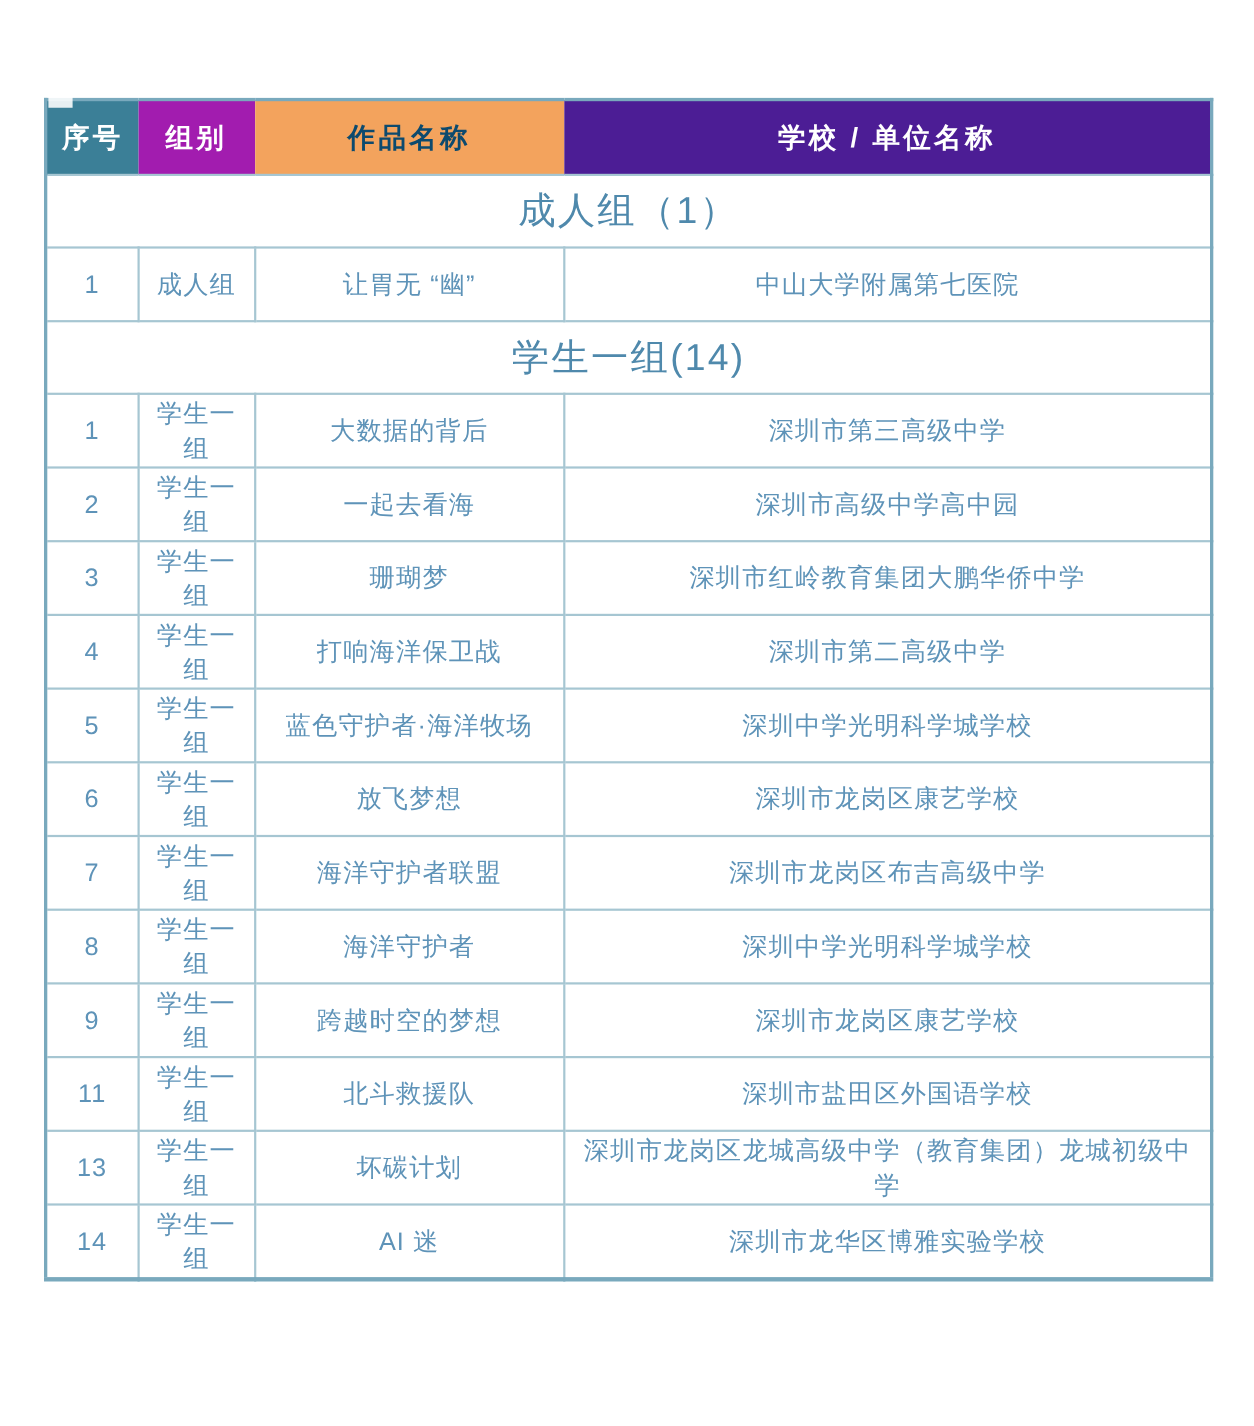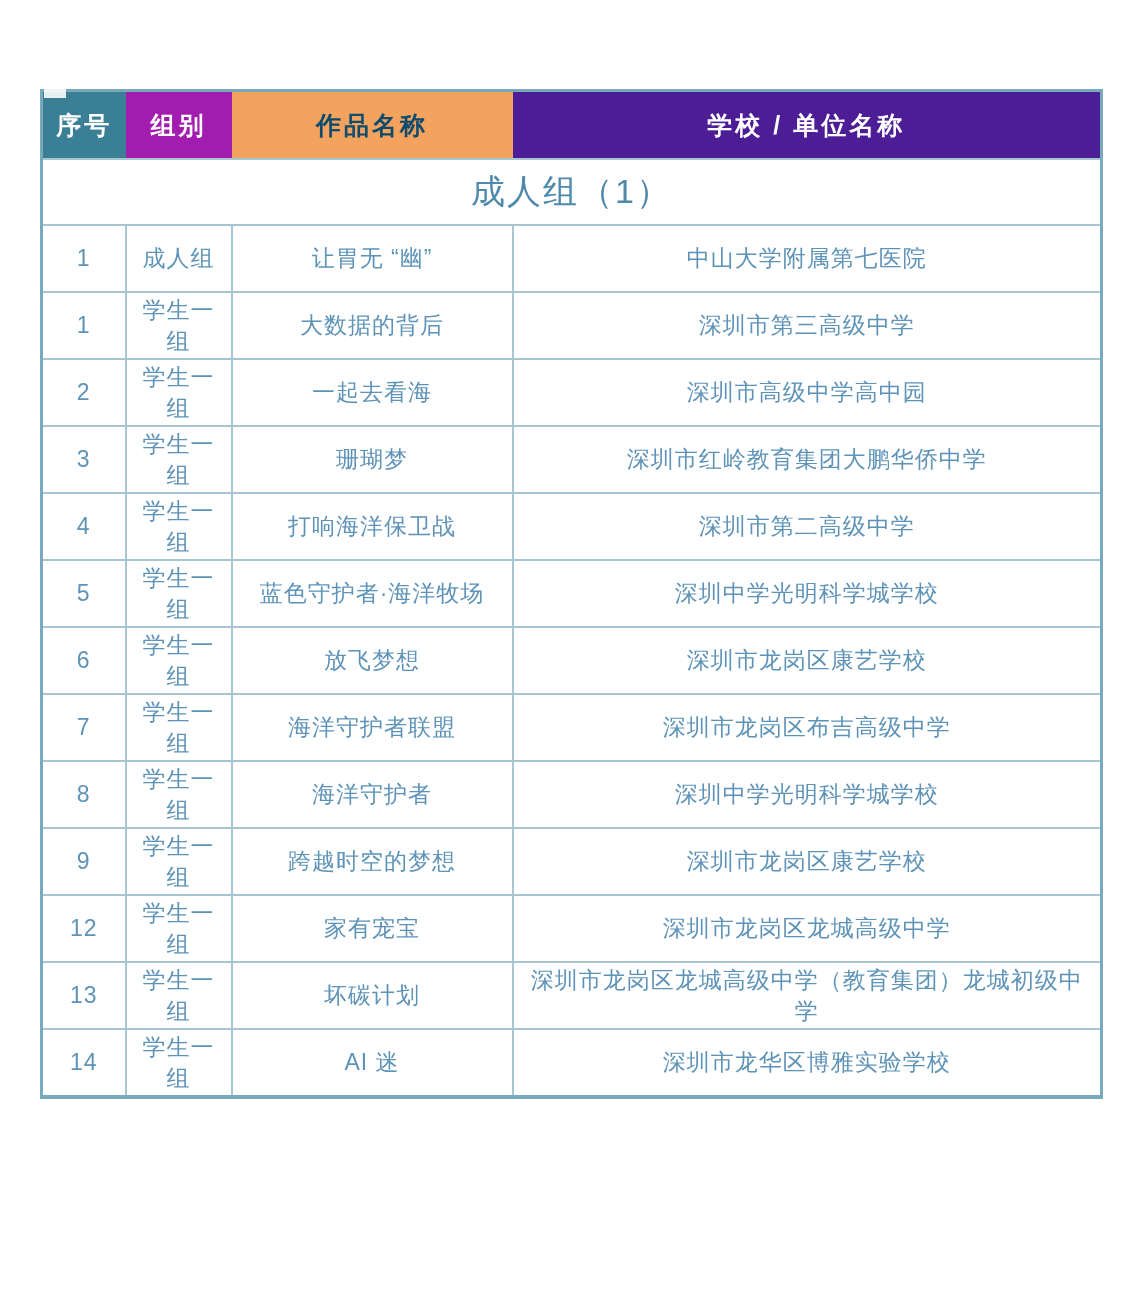--- a/index.html
+++ b/index.html
@@ -92,20 +92,23 @@
         <tr>
           <td colspan="4" class="section">成人组（1）</td>
         </tr>
         <tr>
           <td>1</td>
           <td>成人组</td>
           <td>让胃无 “幽”</td>
           <td>中山大学附属第七医院</td>
         </tr>
         <tr>
+          <td colspan="4" class="section">学生一组(14)</td>
+        </tr>
+        <tr>
           <td>1</td>
           <td>学生一组</td>
           <td>大数据的背后</td>
           <td>深圳市第三高级中学</td>
         </tr>
         <tr>
           <td>2</td>
           <td>学生一组</td>
           <td>一起去看海</td>
           <td>深圳市高级中学高中园</td>
@@ -146,24 +149,24 @@
           <td>海洋守护者</td>
           <td>深圳中学光明科学城学校</td>
         </tr>
         <tr>
           <td>9</td>
           <td>学生一组</td>
           <td>跨越时空的梦想</td>
           <td>深圳市龙岗区康艺学校</td>
         </tr>
         <tr>
-          <td>12</td>
+          <td>11</td>
           <td>学生一组</td>
-          <td>家有宠宝</td>
-          <td>深圳市龙岗区龙城高级中学</td>
+          <td>北斗救援队</td>
+          <td>深圳市盐田区外国语学校</td>
         </tr>
         <tr>
           <td>13</td>
           <td>学生一组</td>
           <td>坏碳计划</td>
           <td>深圳市龙岗区龙城高级中学（教育集团）龙城初级中学</td>
         </tr>
         <tr>
           <td>14</td>
           <td>学生一组</td>

